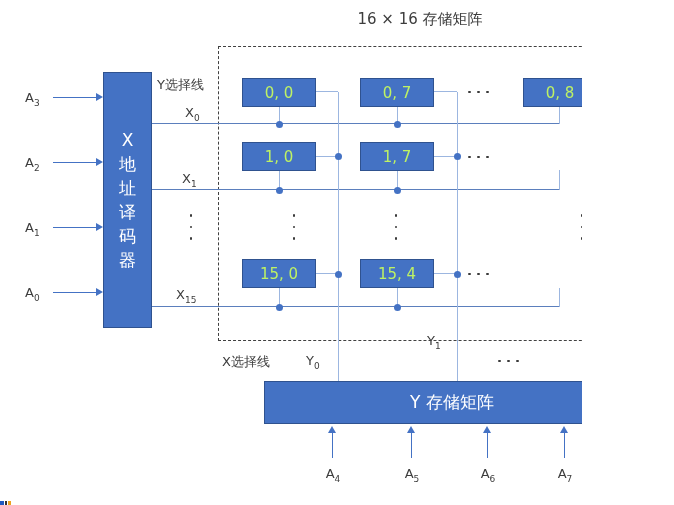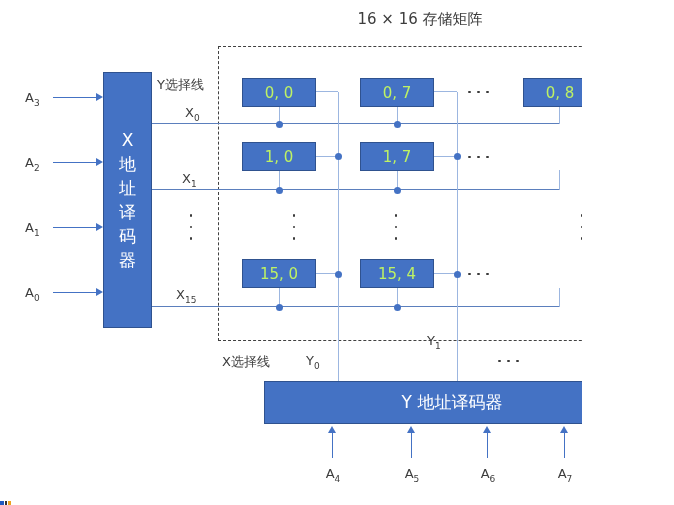--- a/index.html
+++ b/index.html
@@ -180,21 +180,21 @@
   <div class="t lab-sm" style="left:306px;top:353px;"><span>Y</span><sub>0</sub></div>
   <div class="t lab-sm" style="left:427px;top:333px;"><span>Y</span><sub>1</sub></div>
   <div class="t lab-sm" style="left:588px;top:353px;"><span>Y</span><sub>15</sub></div>
   <div class="edots h" style="left:498px;top:359px;">
       <i></i>
       <i></i>
       <i></i>
     </div>
 
   <div class="bluebox y-decoder">
-    <span>Y 地址译码器</span>
+    <span>Y 存储矩阵</span>
   </div>
 
   <div class="varrow" style="left:328px;top:426px;">
       <i class="head"></i>
       <i class="shaft"></i>
     </div>
   <div class="varrow" style="left:407px;top:426px;">
       <i class="head"></i>
       <i class="shaft"></i>
     </div>

